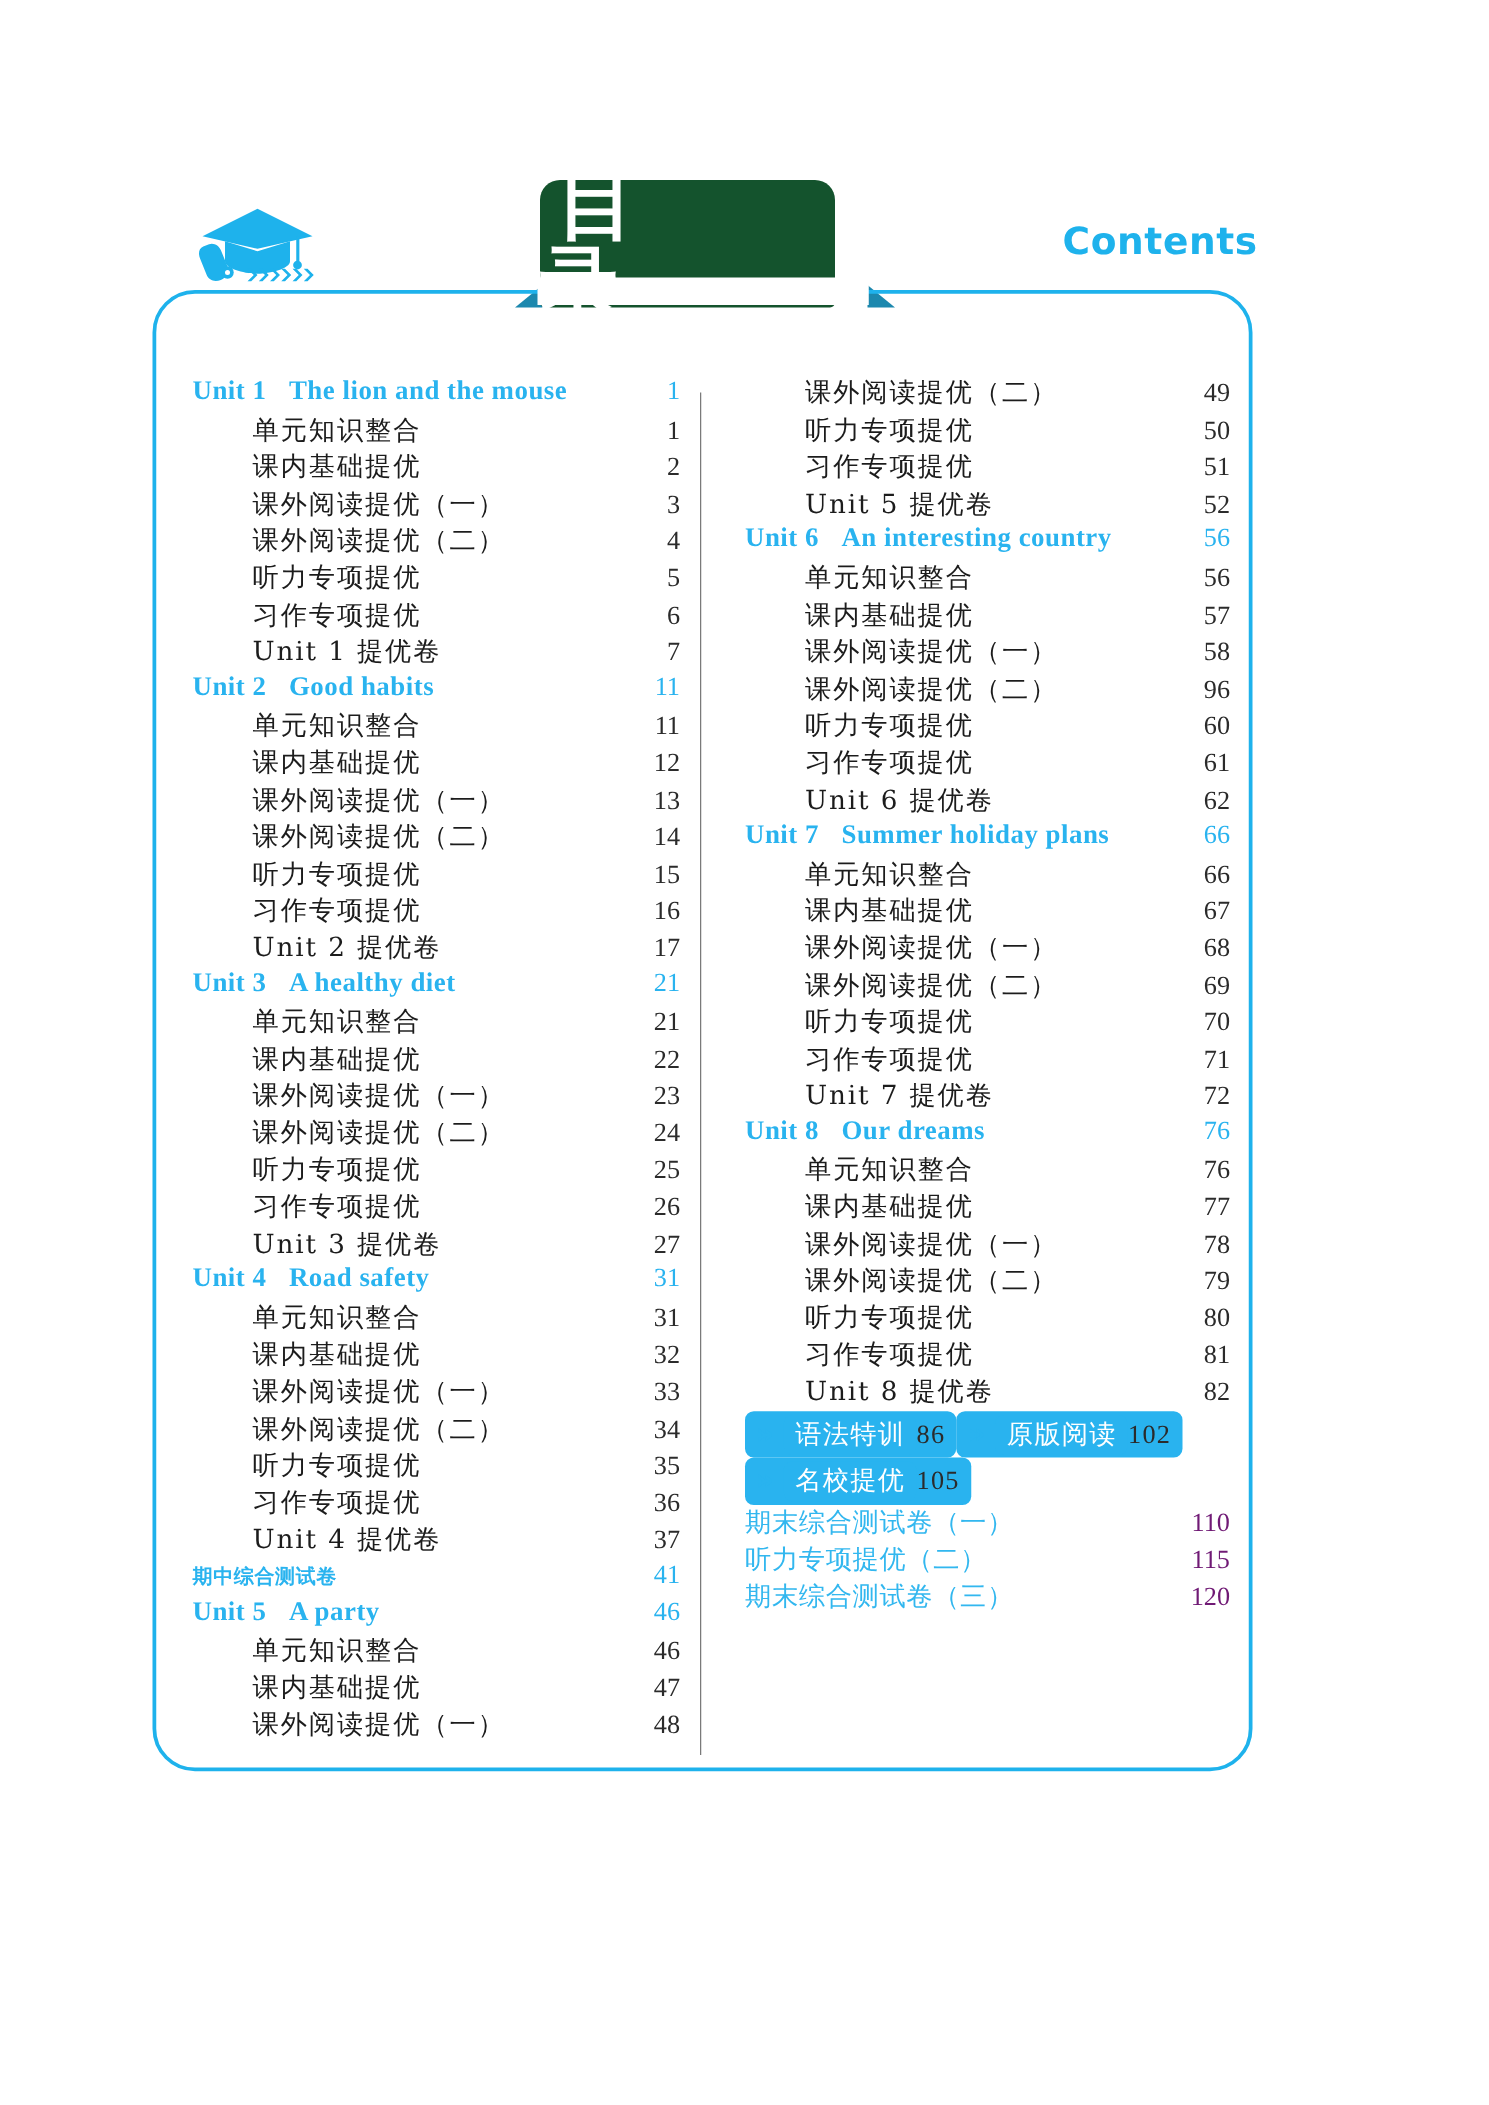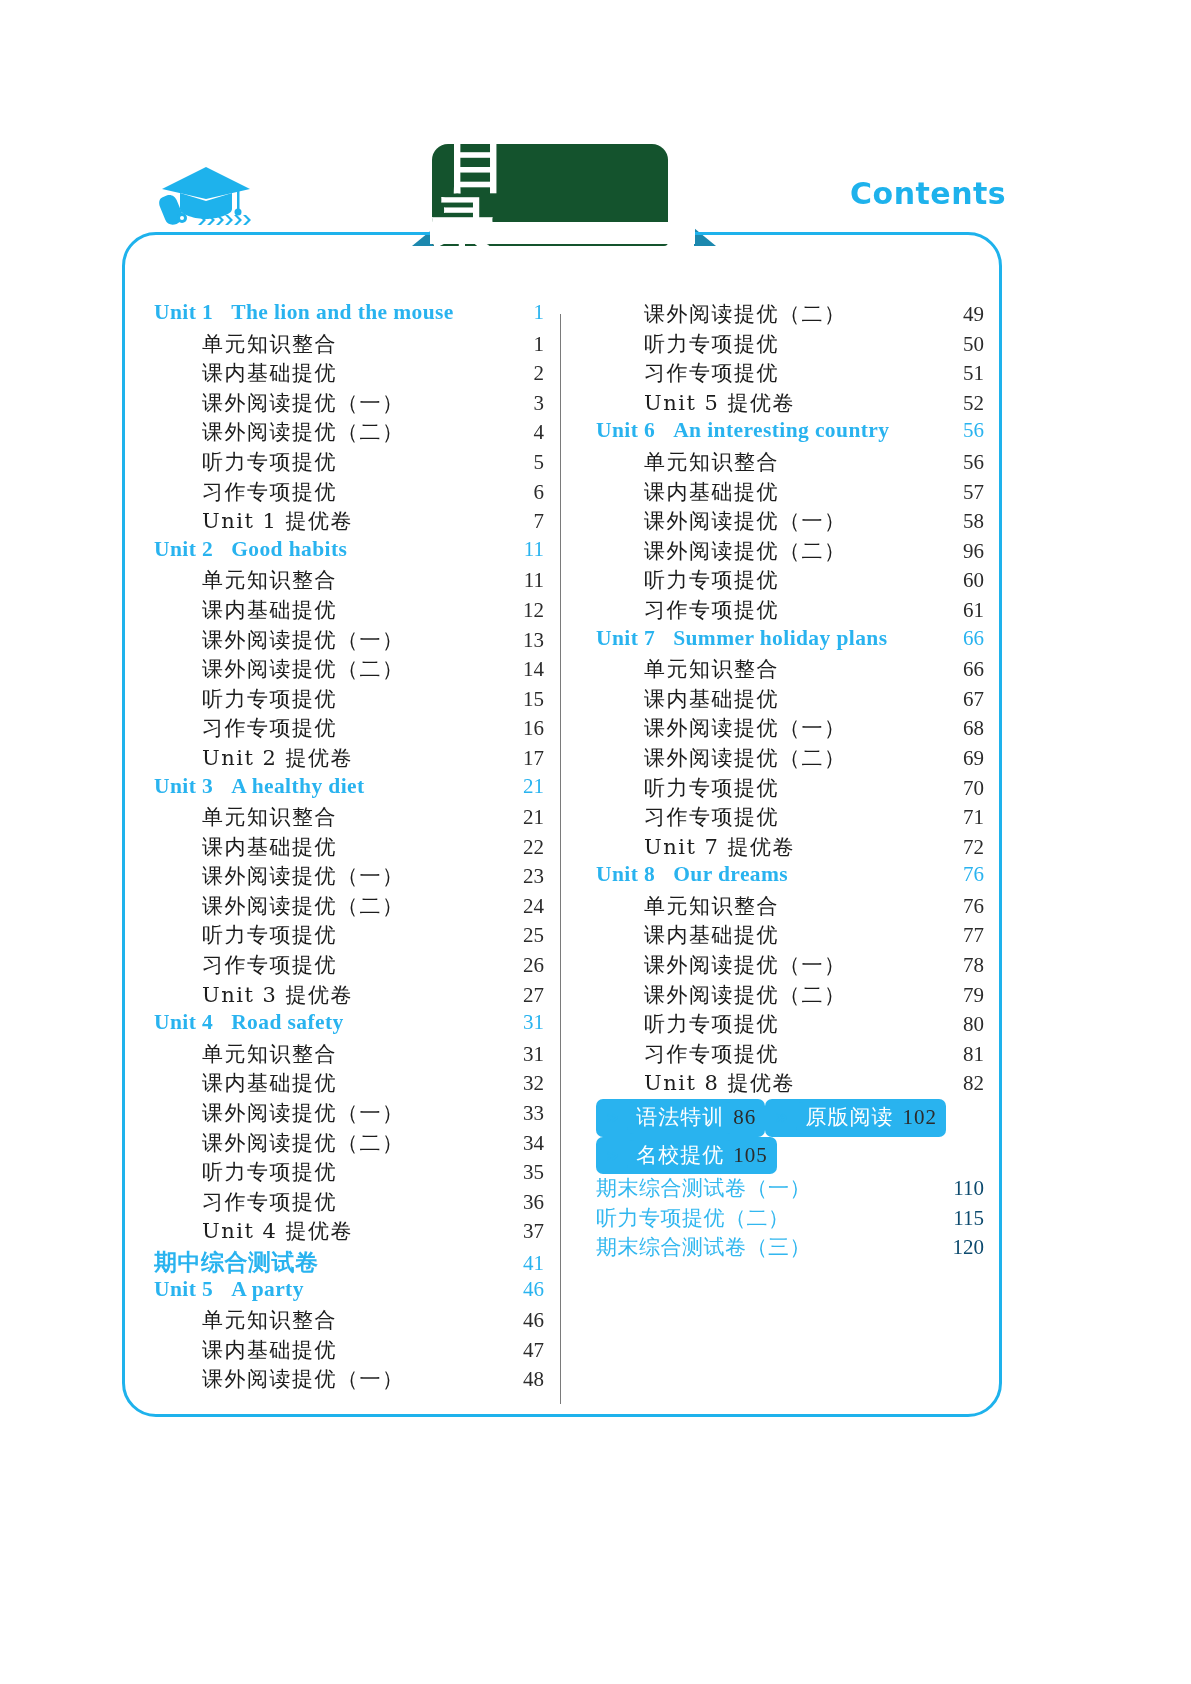--- a/index.html
+++ b/index.html
@@ -168,31 +168,31 @@
     font-family: "DejaVu Serif", "Liberation Serif", serif;
     font-size: 21px;
     letter-spacing: 1.5px;
   }
 
   
   .row.exam .label {
     color: #29b3ef;
     font-family: "DejaVu Sans", "Liberation Sans", sans-serif;
     font-weight: 700;
-    font-size: 23px;
+    font-size: 16px;
     letter-spacing: 0.5px;
   }
   .row.exam-light .label {
     color: #32b7ef;
     font-family: "DejaVu Sans", "Liberation Sans", sans-serif;
     font-size: 21px;
     letter-spacing: 0.5px;
     font-weight: 400;
   }
-  .row.exam-light .pg { color: #0c4a6e; }
+  .row.exam-light .pg { color: #701a75; }
   .chev {
     color: #29b3ef;
     font-family: "DejaVu Sans", "Liberation Sans", sans-serif;
     font-weight: 700;
     font-size: 22px;
     margin-right: 7px;
     line-height: 1;
   }
   .badge {
     display: inline-block;
@@ -480,20 +480,24 @@
         <span class="spacer"></span>
         <span class="pg">96</span>
       </div><div class="row sub">
         <span class="label">听力专项提优</span>
         <span class="spacer"></span>
         <span class="pg">60</span>
       </div><div class="row sub">
         <span class="label">习作专项提优</span>
         <span class="spacer"></span>
         <span class="pg">61</span>
+      </div><div class="row sub">
+        <span class="label">Unit 6 提优卷</span>
+        <span class="spacer"></span>
+        <span class="pg">62</span>
       </div><div class="row unit">
         <span class="label"><span>Unit 7</span><span class="sp"></span><span>Summer holiday plans</span></span>
         <span class="spacer"></span>
         <span class="pg accent">66</span>
       </div><div class="row sub">
         <span class="label">单元知识整合</span>
         <span class="spacer"></span>
         <span class="pg">66</span>
       </div><div class="row sub">
         <span class="label">课内基础提优</span>

